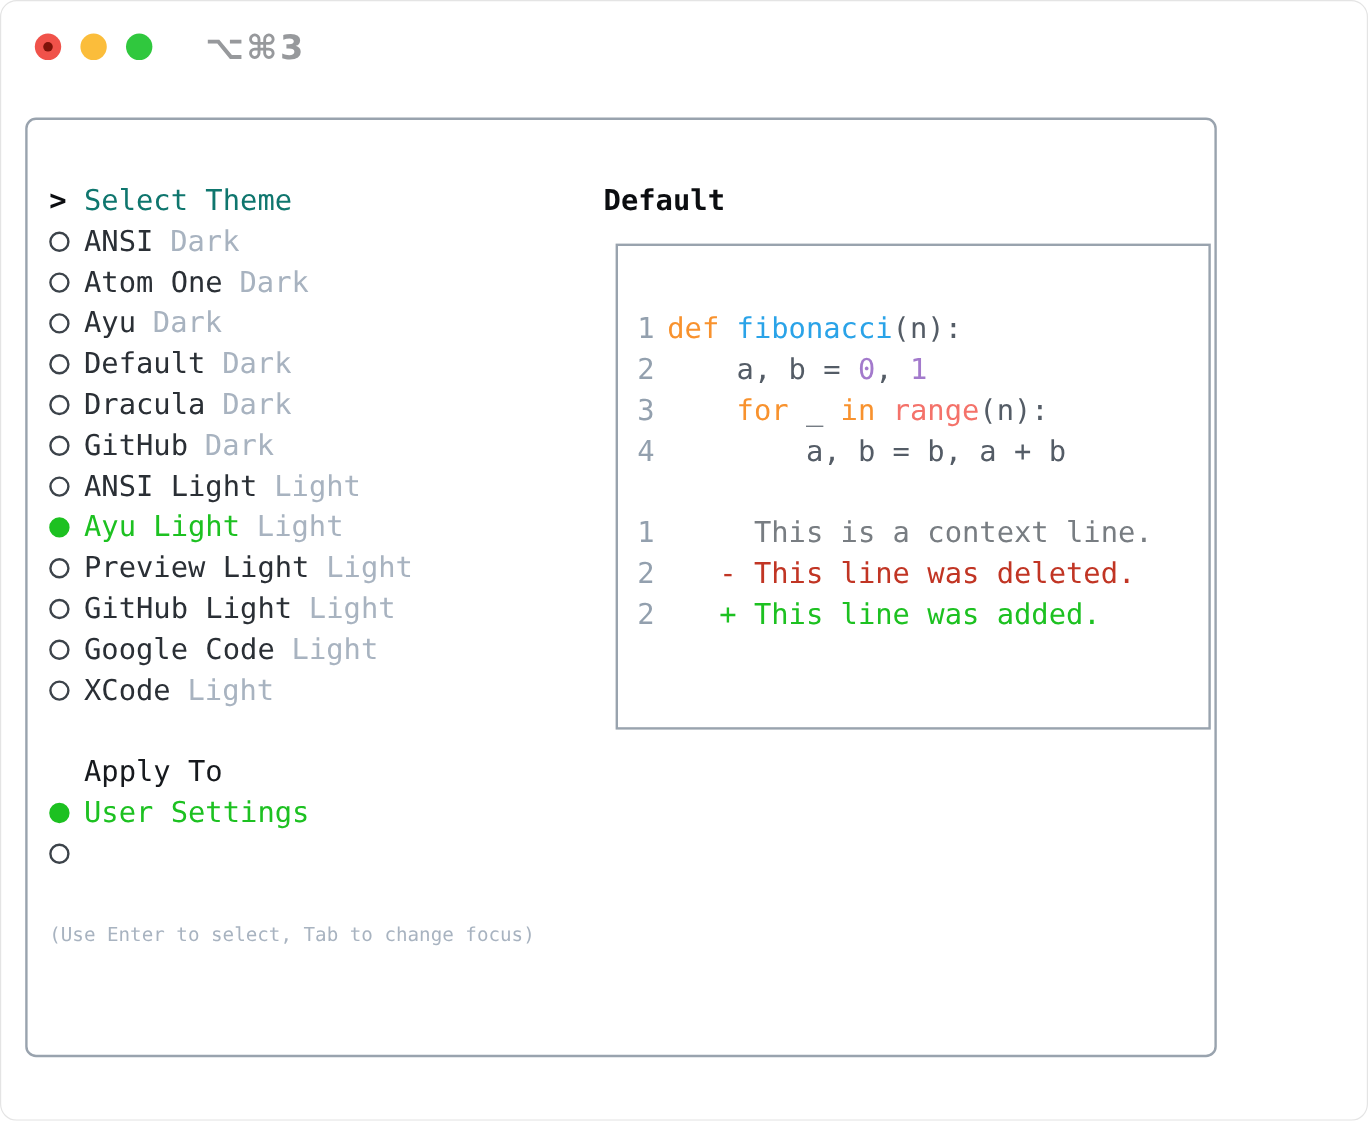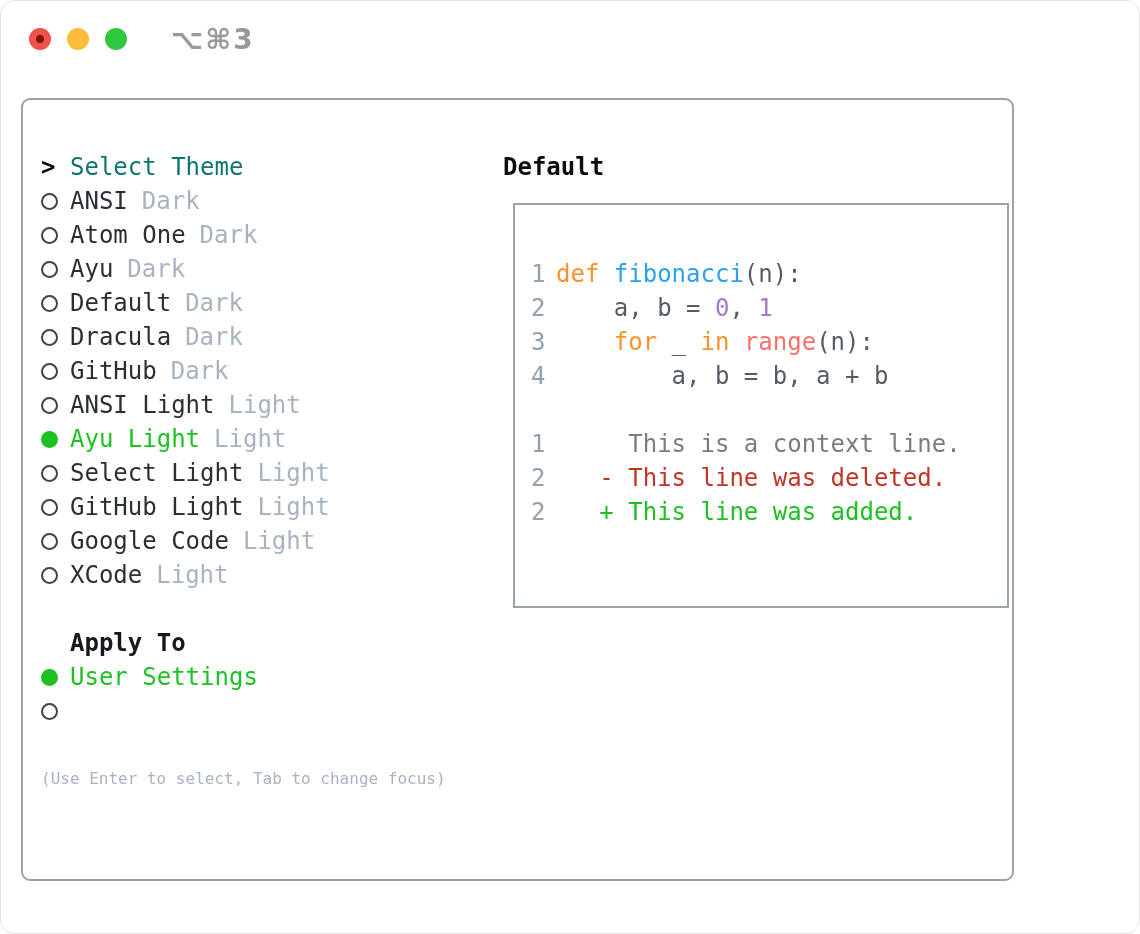--- a/index.html
+++ b/index.html
@@ -43,21 +43,21 @@
   .prompt { color: #0b0d10; font-weight: bold; font-size: 24px; }
   .radio {
     width: 17px; height: 17px; border: 2px solid #3c434a; border-radius: 50%;
     box-sizing: border-box; background: transparent;
   }
   .radio.sel { background: var(--green); border-color: var(--green); }
   .hdr  { color: #0f766e; font-weight: normal; }
   .name { color: #2a2f35; }
   .name.sel { color: var(--green); }
   .tag  { color: var(--tag); margin-left: 14px; }
-  .apply-hdr { color: #16191d; font-weight: bold; }
+  .apply-hdr { color: #16191d; }
   .spacer { height: 34px; }
   .hint {
     color: var(--tag); font-size: 16px; line-height: 34px; width: 432px;
     white-space: normal; word-wrap: break-word;
   }
   
   .preview-header { height: 34px; line-height: 34px; font-size: 24px; font-weight: bold; color: #0b0d10; }
   .preview-box {
     margin-top: 19px; margin-left: 10px; width: 496px; height: 405px;
     border: 2px solid var(--border); box-sizing: border-box;
@@ -87,21 +87,21 @@
       </div>
       <div id="theme-list">
           <div class="row"><span class="marker"><span class="radio"></span></span><span class="name">ANSI</span><span class="tag">Dark</span></div>
           <div class="row"><span class="marker"><span class="radio"></span></span><span class="name">Atom One</span><span class="tag">Dark</span></div>
           <div class="row"><span class="marker"><span class="radio"></span></span><span class="name">Ayu</span><span class="tag">Dark</span></div>
           <div class="row"><span class="marker"><span class="radio"></span></span><span class="name">Default</span><span class="tag">Dark</span></div>
           <div class="row"><span class="marker"><span class="radio"></span></span><span class="name">Dracula</span><span class="tag">Dark</span></div>
           <div class="row"><span class="marker"><span class="radio"></span></span><span class="name">GitHub</span><span class="tag">Dark</span></div>
           <div class="row"><span class="marker"><span class="radio"></span></span><span class="name">ANSI Light</span><span class="tag">Light</span></div>
           <div class="row"><span class="marker"><span class="radio sel"></span></span><span class="name sel">Ayu Light</span><span class="tag">Light</span></div>
-          <div class="row"><span class="marker"><span class="radio"></span></span><span class="name">Select Light</span><span class="tag">Light</span></div>
+          <div class="row"><span class="marker"><span class="radio"></span></span><span class="name">Preview Light</span><span class="tag">Light</span></div>
           <div class="row"><span class="marker"><span class="radio"></span></span><span class="name">GitHub Light</span><span class="tag">Light</span></div>
           <div class="row"><span class="marker"><span class="radio"></span></span><span class="name">Google Code</span><span class="tag">Light</span></div>
           <div class="row"><span class="marker"><span class="radio"></span></span><span class="name">XCode</span><span class="tag">Light</span></div>
         </div>
 
       <div class="spacer"></div>
 
       <div class="row">
         <span class="marker"></span>
         <span class="apply-hdr">Apply To</span>

